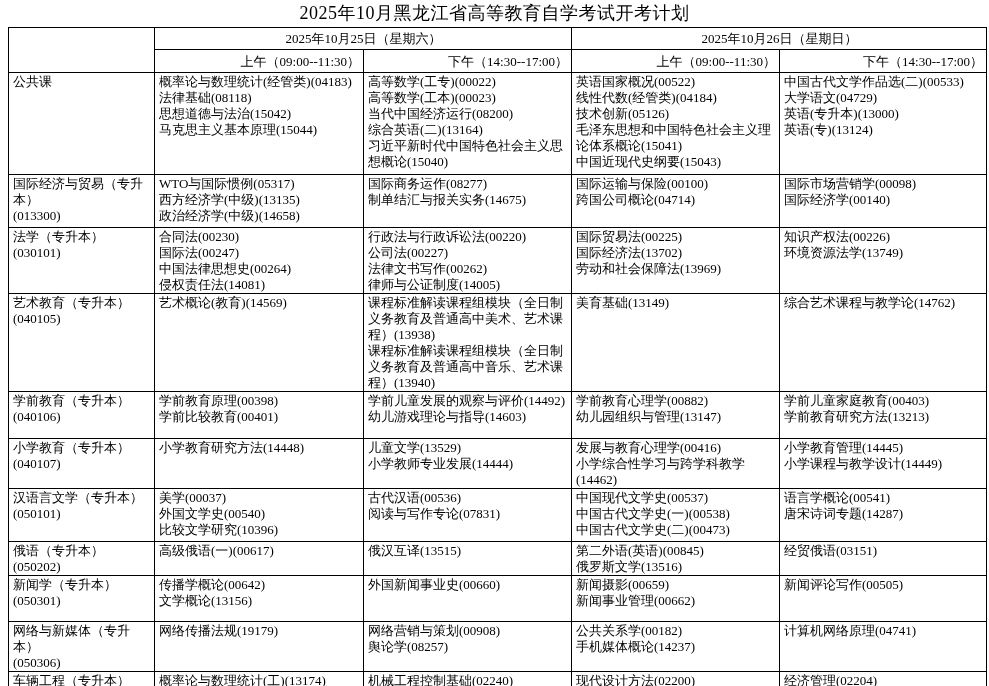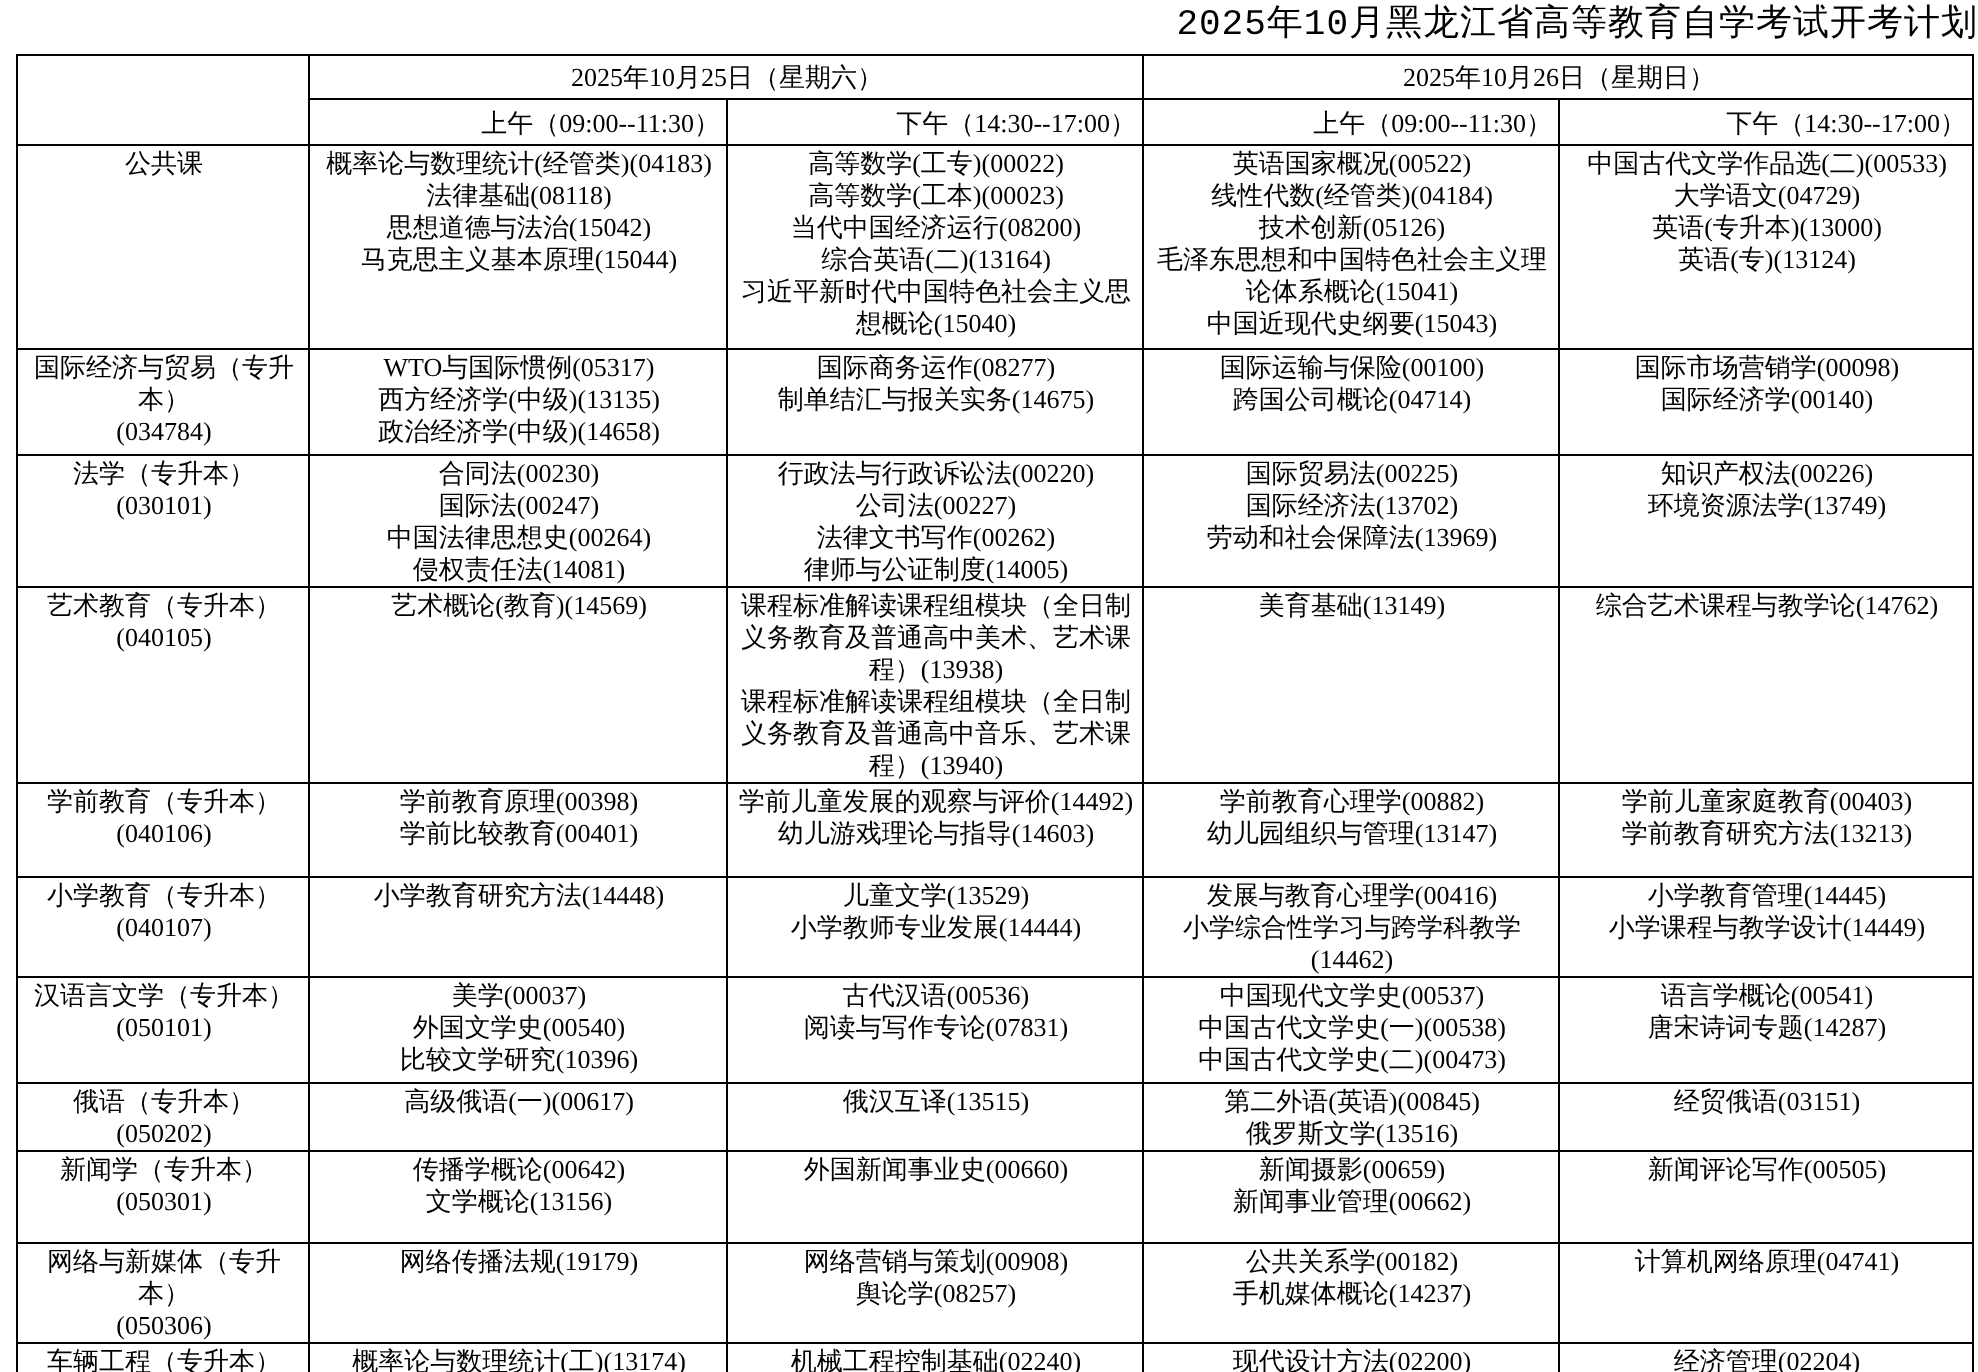--- a/index.html
+++ b/index.html
@@ -7,25 +7,24 @@
     width: 989px; height: 686px;
     background: #ffffff;
     overflow: hidden;
     font-family: "Liberation Serif", "DejaVu Serif", serif;
     color: #000;
   }
   .page-title {
     width: 989px;
     height: 27px;
     line-height: 26px;
-    text-align: right;
+    text-align: center;
     font-size: 18px;
     font-weight: normal;
     letter-spacing: 0.5px;
-    font-family: Liberation Mono, monospace;
   }
   table.schedule {
     margin-left: 8px;
     width: 978px;
     border-collapse: collapse;
     table-layout: fixed;
     font-size: 13px;
   }
   table.schedule td, table.schedule th {
     border: 1px solid #000;
@@ -42,21 +41,20 @@
     height: 21px;
     text-align: right;
     vertical-align: middle;
     font-size: 13px;
   }
   td.major-cell, td.course-cell {
     vertical-align: top;
     white-space: pre-line;
     line-height: 16px;
     font-size: 13px;
-    text-align: center;
   }
 </style>
 </head>
 <body>
 
 <div class="page-title">2025年10月黑龙江省高等教育自学考试开考计划</div>
 
 <table class="schedule">
   <colgroup>
     <col style="width:146px">
@@ -94,21 +92,21 @@
 技术创新(05126)
 毛泽东思想和中国特色社会主义理论体系概论(15041)
 中国近现代史纲要(15043)</td>
       <td class="course-cell">中国古代文学作品选(二)(00533)
 大学语文(04729)
 英语(专升本)(13000)
 英语(专)(13124)</td>
     </tr>
     <tr style="height:53px">
       <td class="major-cell">国际经济与贸易（专升本）
-(034784)</td>
+(013300)</td>
       <td class="course-cell">WTO与国际惯例(05317)
 西方经济学(中级)(13135)
 政治经济学(中级)(14658)</td>
       <td class="course-cell">国际商务运作(08277)
 制单结汇与报关实务(14675)</td>
       <td class="course-cell">国际运输与保险(00100)
 跨国公司概论(04714)</td>
       <td class="course-cell">国际市场营销学(00098)
 国际经济学(00140)</td>
     </tr>

